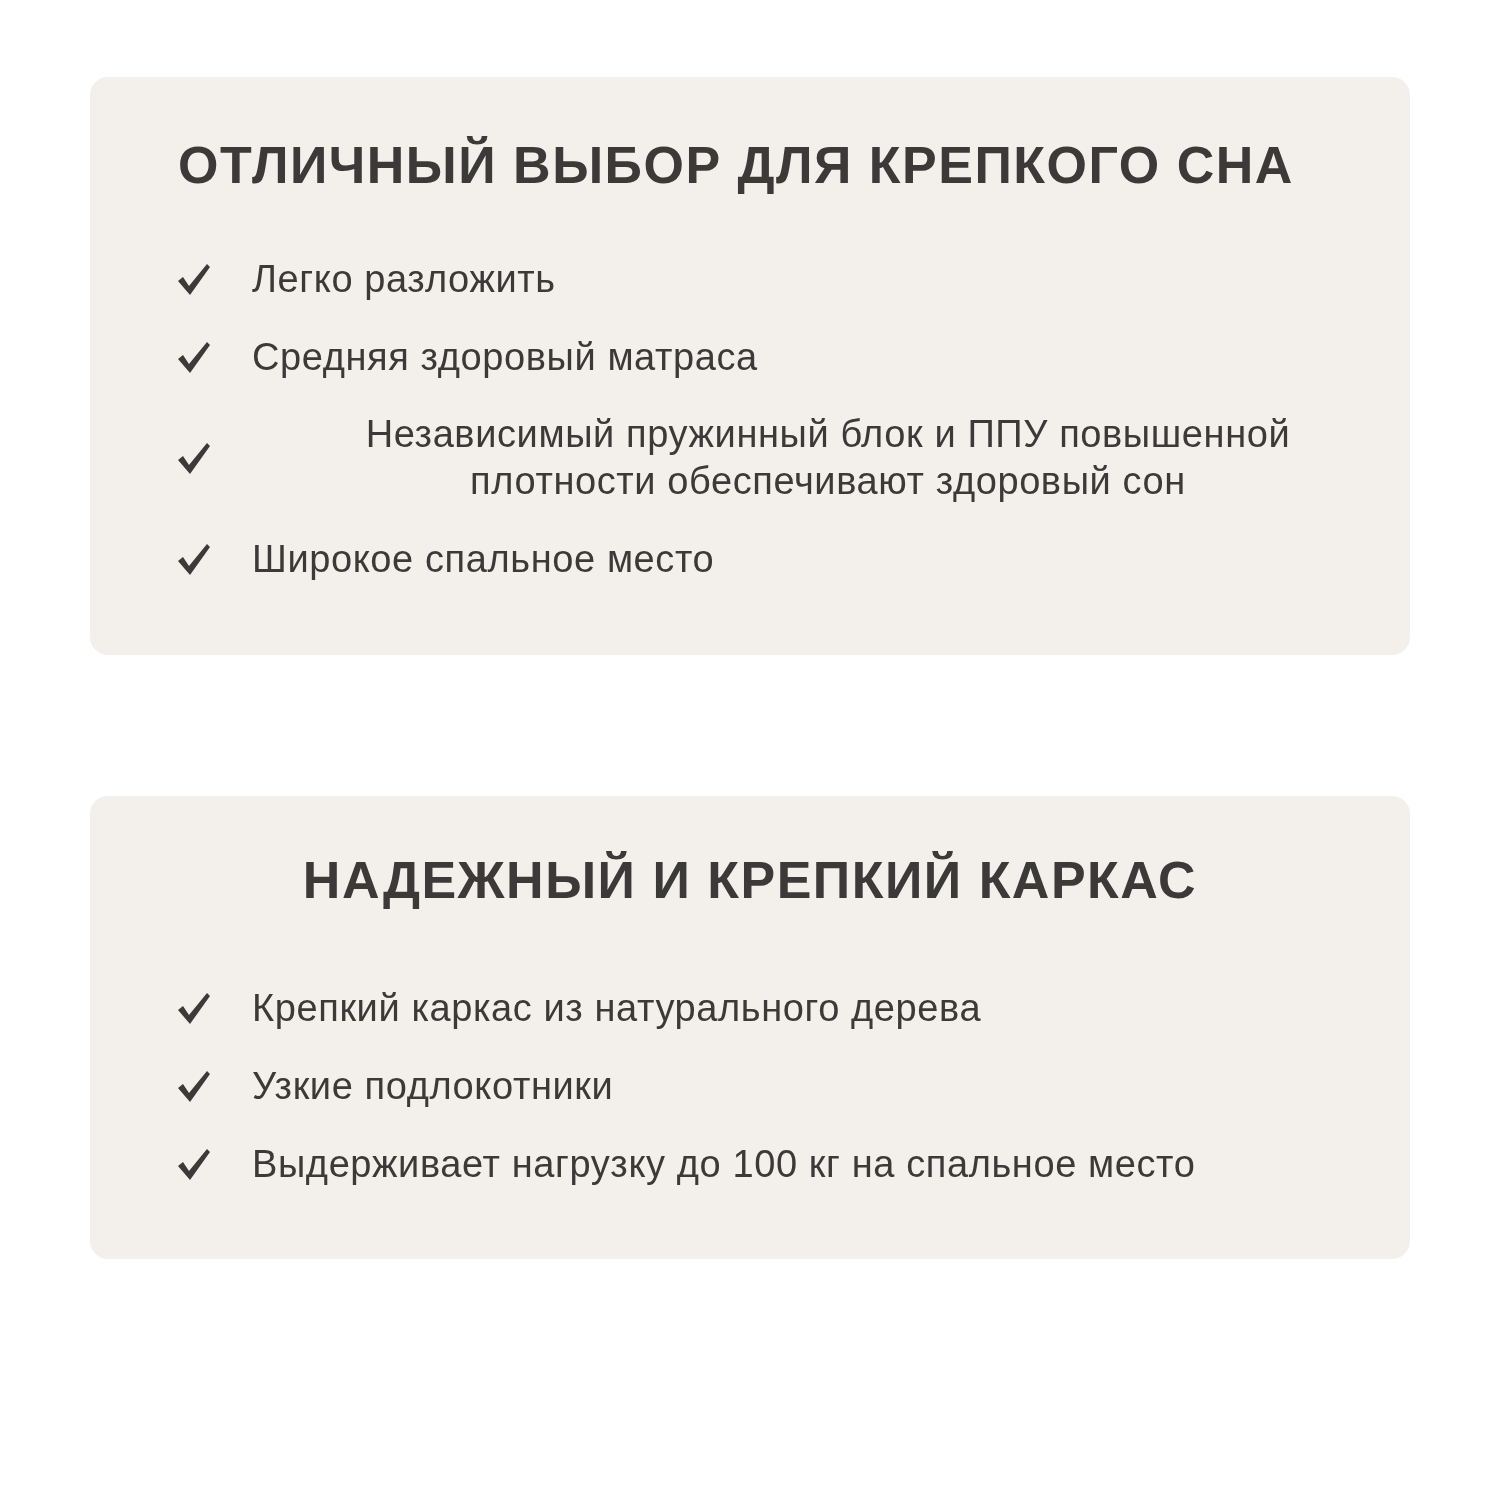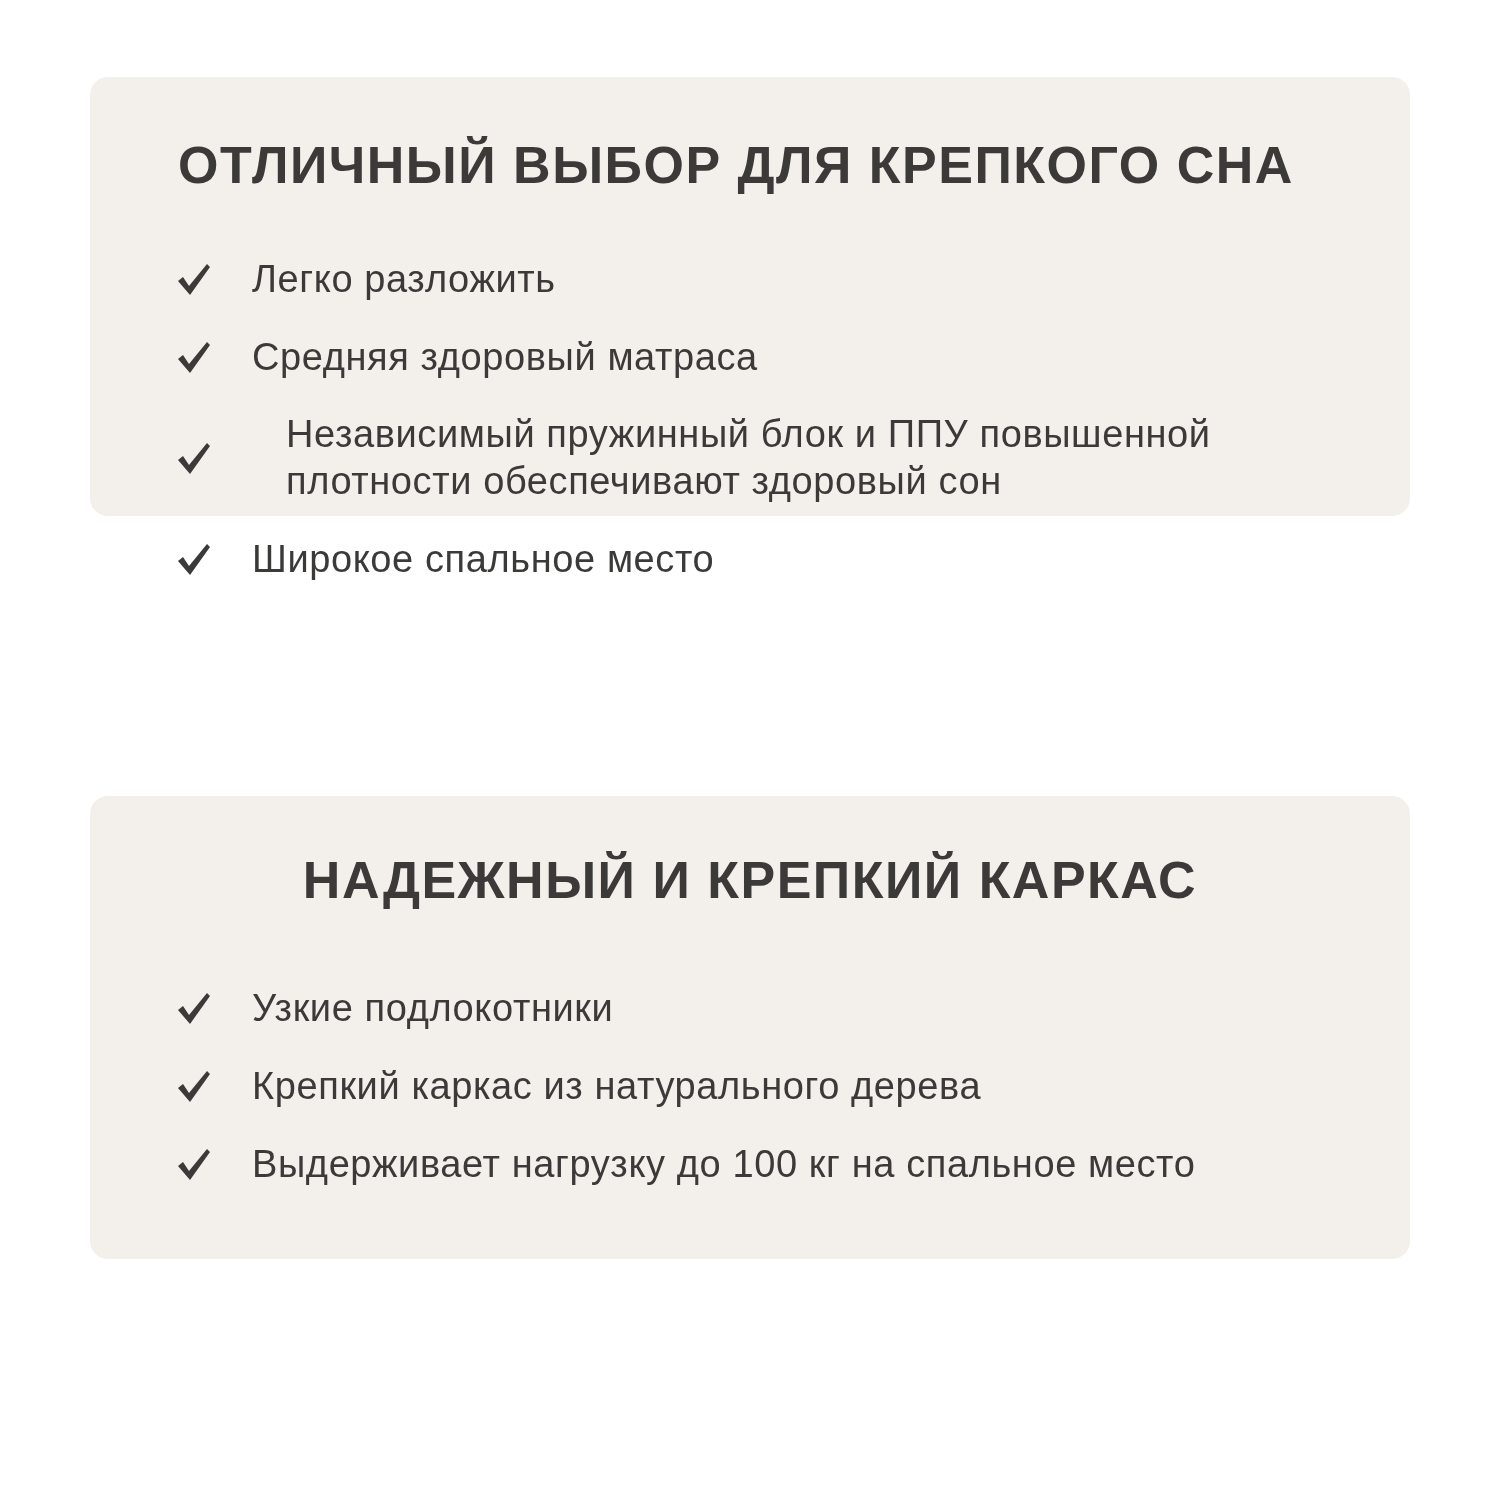--- a/index.html
+++ b/index.html
@@ -16,21 +16,21 @@
       color: #3b3a39;
     }
     .card {
       position: absolute;
       left: 90px;
       width: 1320px;
       background: #f3f0ec;
       border-radius: 18px;
       box-sizing: border-box;
     }
-    #card-1 { top: 77px; height: 439px; padding-left: 28px; }
+    #card-1 { top: 77px; height: 578px; padding-left: 28px; }
     #card-2 { top: 796px; height: 463px; }
 
     .card-title {
       position: absolute;
       margin: 0;
       font-weight: 700;
       font-size: 52px;
       letter-spacing: 1.5px;
       line-height: 1;
       white-space: nowrap;
@@ -58,20 +58,21 @@
       list-style: none;
     }
     #card-1 .feature-list { top: 178px; }
     #card-2 .feature-list { top: 188px; }
 
     .feature-item {
       display: flex;
       align-items: center;
       min-height: 48px;
       margin-bottom: 30px;
+      text-align: center;
     }
     .feature-item.multi { margin-bottom: 30px; gap: 34px; }
 
     .check-icon {
       flex: 0 0 40px;
       width: 40px;
       height: 40px;
       margin-right: 38px;
       display: flex;
       align-items: center;
@@ -129,29 +130,29 @@
 
 <section class="card" id="card-2">
   <h2 class="card-title">НАДЕЖНЫЙ И КРЕПКИЙ КАРКАС</h2>
   <ul class="feature-list">
     <li class="feature-item">
       <span class="check-icon">
         <svg width="36" height="36" viewBox="0 0 36 36">
             <path d="M2 20 L7 16 L13 25 L31 3 L34 6 L14 34 Z" fill="#3b3a39"></path>
           </svg>
       </span>
-      <span class="feature-text">Узкие подлокотники</span>
+      <span class="feature-text">Крепкий каркас из натурального дерева</span>
     </li>
     <li class="feature-item">
       <span class="check-icon">
         <svg width="36" height="36" viewBox="0 0 36 36">
             <path d="M2 20 L7 16 L13 25 L31 3 L34 6 L14 34 Z" fill="#3b3a39"></path>
           </svg>
       </span>
-      <span class="feature-text">Крепкий каркас из натурального дерева</span>
+      <span class="feature-text">Узкие подлокотники</span>
     </li>
     <li class="feature-item">
       <span class="check-icon">
         <svg width="36" height="36" viewBox="0 0 36 36">
             <path d="M2 20 L7 16 L13 25 L31 3 L34 6 L14 34 Z" fill="#3b3a39"></path>
           </svg>
       </span>
       <span class="feature-text">Выдерживает нагрузку до 100 кг на спальное место</span>
     </li>
   </ul>

